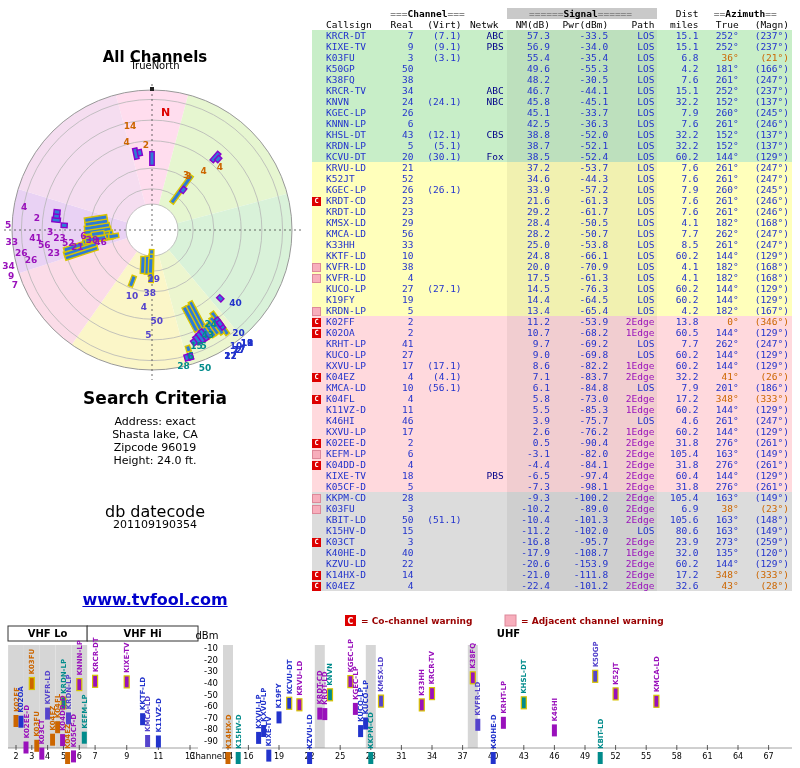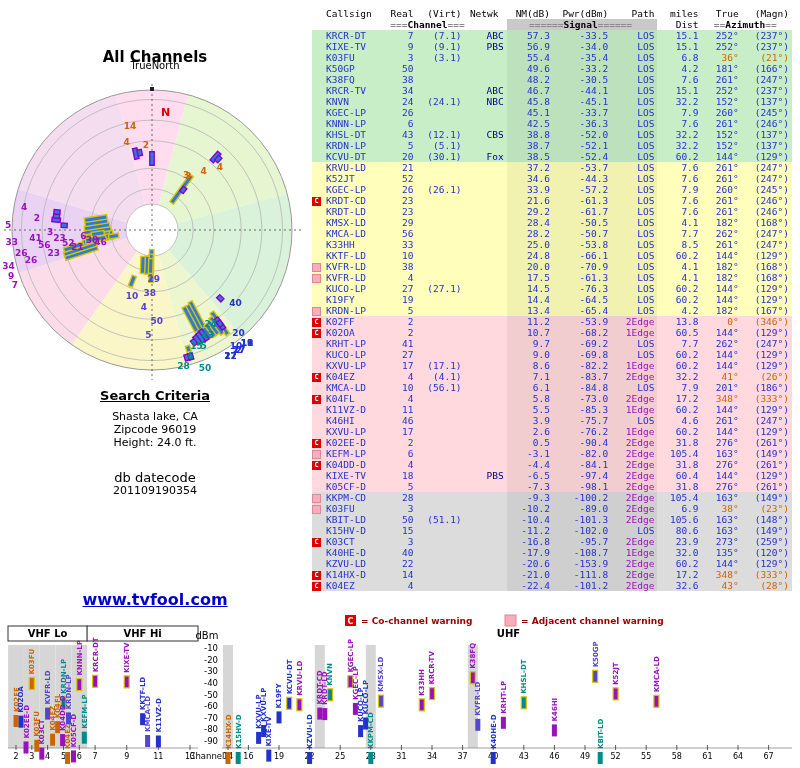--- a/index.html
+++ b/index.html
@@ -2,23 +2,23 @@
 <html style="--blue: #2233cc; --teal: #008b8b; --violet: #5544cc; --purple: #9911bb; --orange: #cc6600; --row-green: #c8eec8; --row-yellow: #ffffbb; --row-pink: #ffd9dd; --row-gray: #dcdcdc; --co-red: #dd0000; --adj-pink: #f7aebc; --marker-blue: #2e7bd6; --outline-yellow: #d8c400; --outline-purple: #8800cc; --link: #0000cc; --north-red: #dd0000;"><head>
 <meta charset="utf-8">
 <style>
   *{margin:0;padding:0;box-sizing:border-box}
   html,body{width:800px;height:768px;background:#fff;font-family:"DejaVu Sans",sans-serif;position:relative;overflow:hidden}
   .left{position:absolute;left:0;top:0;width:310px;height:612px}
   .page-title{position:absolute;top:48px;width:100%;text-align:center;font-size:15px;font-weight:bold;color:#000}
   .truenorth{position:absolute;top:60px;width:100%;text-align:center;font-size:10px;color:#000}
   #radar{position:absolute;left:0;top:72px}
   .crit{position:absolute;top:388px;width:100%;text-align:center}
-  .crit-head{font-size:13px;font-weight:bold;text-decoration:underline;margin-bottom:7px}
+  .crit-head{font-size:17px;font-weight:bold;margin-bottom:7px}
   .crit-line{font-size:11px;line-height:13px}
-  .dbl{margin-top:22px;font-size:13px;line-height:13px}
+  .dbl{margin-top:38px;font-size:16px;line-height:13px}
   .dbv{font-size:11px;line-height:13px}
   .link{position:absolute;top:590px;width:100%;text-align:center;font-size:16px;color:var(--link);text-decoration:underline;font-weight:bold}
   .right{position:absolute;left:312px;top:8px;width:486px}
   table.sig{border-collapse:collapse;table-layout:fixed;font-family:"DejaVu Sans Mono",monospace;font-size:9.5px;width:480px}
   table.sig tr{height:11px}
   table.sig th,table.sig td{padding:0 3px 0 0;white-space:nowrap;overflow:visible;font-weight:normal}
   thead th{font-weight:bold;color:#000;text-align:right;font-size:9.5px}
   th.lft,td.lft{text-align:left}
   th.ctr,td.ctr{text-align:center}
   td.num{text-align:right}
@@ -168,20 +168,21 @@
       <text x="50.1" y="162.8" text-anchor="middle" font-size="9" font-weight="bold" fill="#9911bb">3</text>
       <text x="36.8" y="148.9" text-anchor="middle" font-size="9" font-weight="bold" fill="#9911bb">2</text>
       <text x="24.1" y="138.4" text-anchor="middle" font-size="9" font-weight="bold" fill="#9911bb">4</text>
       <text x="8.2" y="156.0" text-anchor="middle" font-size="9" font-weight="bold" fill="#9911bb">5</text>
       <text x="126.6" y="72.5" text-anchor="middle" font-size="9" font-weight="bold" fill="#cc6600">4</text>
       <text x="129.9" y="57.2" text-anchor="middle" font-size="9" font-weight="bold" fill="#cc6600">14</text>
     </svg>
   <div class="crit">
     <div class="crit-head">Search Criteria</div>
     <div id="critlines">
+        <div class="crit-line">Address: exact</div>
         <div class="crit-line">Shasta lake, CA</div>
         <div class="crit-line">Zipcode 96019</div>
         <div class="crit-line">Height: 24.0 ft.</div>
       </div>
     <div class="dbl">db datecode</div>
     <div class="dbv">201109190354</div>
   </div>
   <a href="#" class="link">www.tvfool.com</a>
 </div>
 
@@ -196,40 +197,40 @@
         <col style="width:46px">
         <col style="width:58px">
         <col style="width:46px">
       <col style="width:44px">
         <col style="width:40px">
         <col style="width:50px">
     </colgroup>
     <thead>
       <tr>
         <th></th>
+        <th></th>
+        <th colspan="2" class="chhead"><span class="eq">===</span><span class="hl">Channel</span><span class="eq">===</span></th>
+        <th></th>
+        <th colspan="3" class="sighead"><span class="eq">======</span><span class="hl">Signal</span><span class="eq">======</span></th>
+        <th>Dist</th>
+        <th colspan="2" class="azhead"><span class="eq">==</span><span class="hl">Azimuth</span><span class="eq">==</span></th>
+      </tr>
+      <tr>
+        <th></th>
         <th class="lft">Callsign</th>
         <th>Real</th>
         <th>(Virt)</th>
         <th class="ctr">Netwk</th>
         <th>NM(dB)</th>
         <th>Pwr(dBm)</th>
         <th>Path</th>
         <th>miles</th>
         <th>True</th>
         <th>(Magn)</th>
       </tr>
-      <tr>
-        <th></th>
-        <th></th>
-        <th colspan="2" class="chhead"><span class="eq">===</span><span class="hl">Channel</span><span class="eq">===</span></th>
-        <th></th>
-        <th colspan="3" class="sighead"><span class="eq">======</span><span class="hl">Signal</span><span class="eq">======</span></th>
-        <th>Dist</th>
-        <th colspan="2" class="azhead"><span class="eq">==</span><span class="hl">Azimuth</span><span class="eq">==</span></th>
-      </tr>
     </thead>
     <tbody id="rows">
         <tr class="band-green">
           <td class="warn-cell"></td>
           <td class="c-call">KRCR-DT</td>
           <td class="num c-blue">7</td>
           <td class="num c-blue">(7.1)</td>
           <td class="c-net">ABC</td>
           <td class="num c-blue sig2">57.3</td>
           <td class="num c-blue sig2">-33.5</td>
@@ -264,21 +265,21 @@
           <td class="num c-orange">36°</td>
           <td class="num c-orange">(21°)</td>
         </tr>
         <tr class="band-green">
           <td class="warn-cell"></td>
           <td class="c-call">K50GP</td>
           <td class="num c-blue">50</td>
           <td class="num c-blue"></td>
           <td class="c-net"></td>
           <td class="num c-blue sig2">49.6</td>
-          <td class="num c-blue sig2">-33.2</td>
+          <td class="num c-blue sig2">-55.3</td>
           <td class="num sig2 c-blue">LOS</td>
           <td class="num c-blue">4.2</td>
           <td class="num c-blue">181°</td>
           <td class="num c-blue">(166°)</td>
         </tr>
         <tr class="band-green">
           <td class="warn-cell"></td>
           <td class="c-call">K38FQ</td>
           <td class="num c-blue">38</td>
           <td class="num c-blue"></td>

